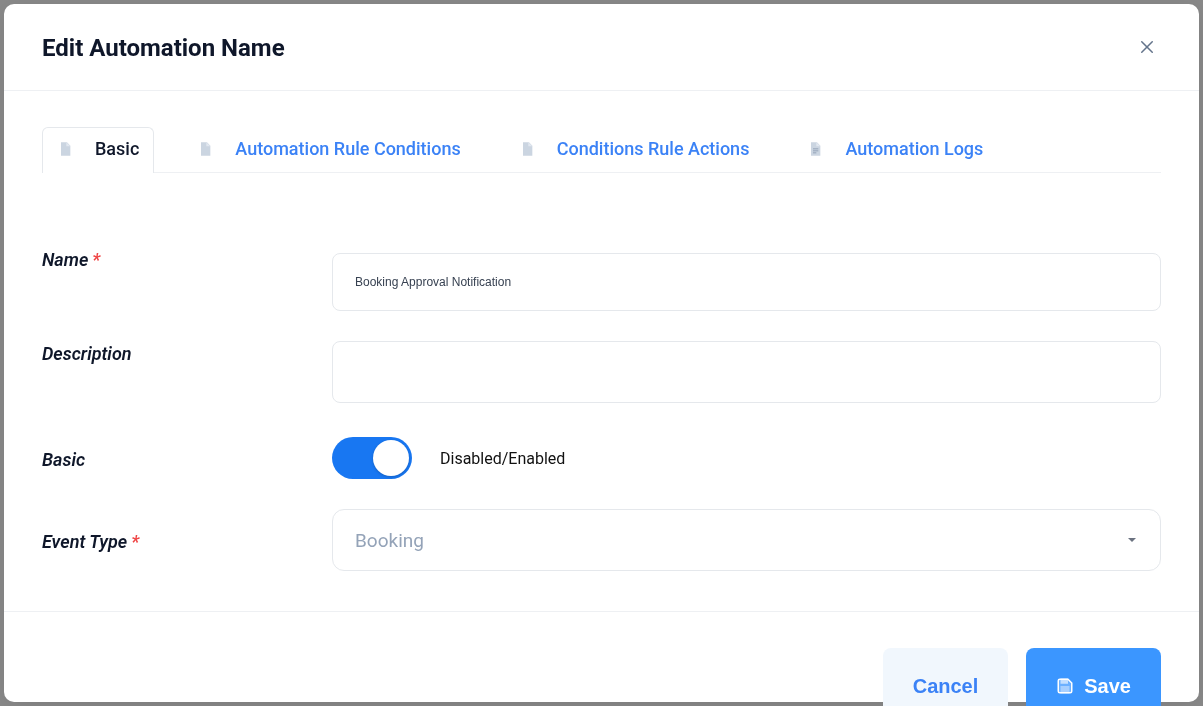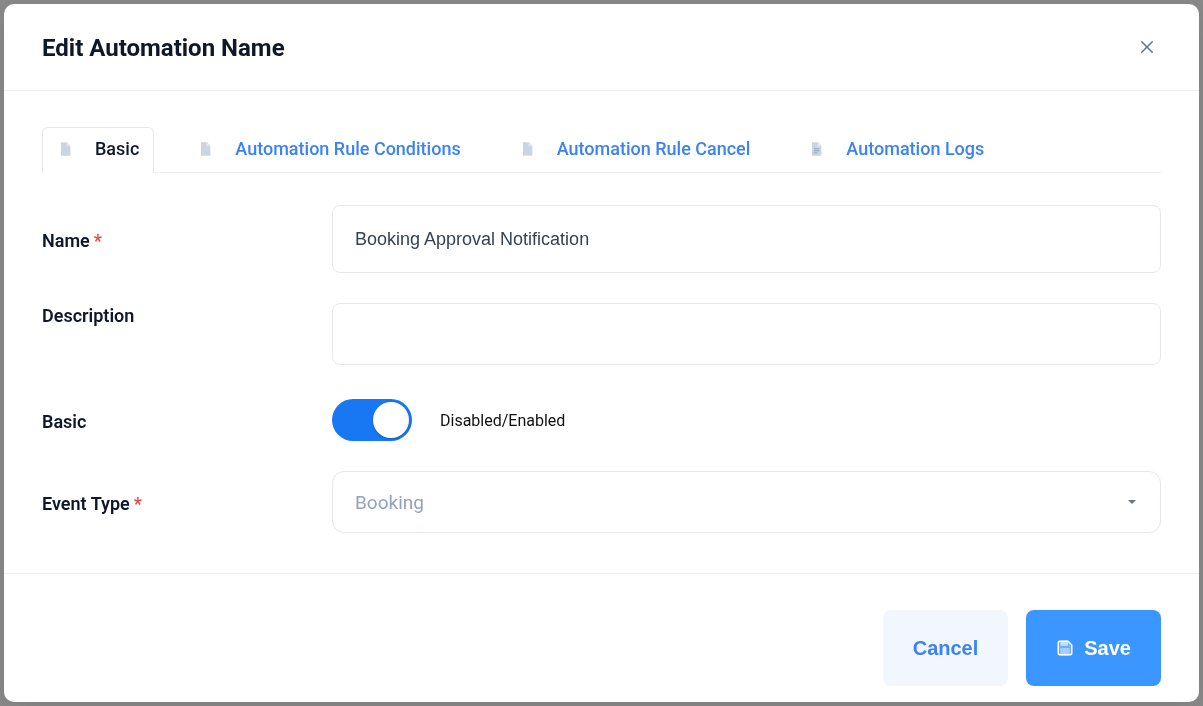--- a/index.html
+++ b/index.html
@@ -90,34 +90,36 @@
     align-items: center;
     margin-bottom: 30px;
   }
   .form-row.top { align-items: flex-start; }
   .form-label {
     width: 290px;
     font-size: 18px;
     font-weight: 600;
     color: #0f172a;
     padding-top: 2px;
+    font-style: italic;
   }
   .req { color: #ef4444; margin-left: 4px; font-weight: 600; }
   .form-control {
     flex: 1;
   }
   .text-input {
     width: 100%;
-    height: 68px;
+    height: 58px;
     border: 1px solid #e5e8ec;
     border-radius: 8px;
     padding: 0 22px;
-    font-size: 18px;
+    font-size: 12px;
     color: #374151;
     outline: none;
+    margin-top: 48px;
   }
   .text-input::placeholder { color: #9ca3af; }
   .textarea-input {
     width: 100%;
     height: 62px;
     border: 1px solid #e5e8ec;
     border-radius: 8px;
     padding: 18px 22px;
     font-size: 18px;
     color: #374151;
@@ -243,21 +245,21 @@
         </span>
         <span>Automation Rule Conditions</span>
       </div>
       <div class="tab">
         <span class="tab-icon">
           <svg viewBox="0 0 24 24" fill="#cbd5e1">
               <path d="M6 2h9l5 5v15H6V2z"></path>
               <path d="M14 2v6h6" fill="#e2e8f0"></path>
             </svg>
         </span>
-        <span>Automation Rule Cancel</span>
+        <span>Conditions Rule Actions</span>
       </div>
       <div class="tab">
         <span class="tab-icon">
           <svg viewBox="0 0 24 24" fill="#cbd5e1">
               <path d="M6 2h9l5 5v15H6V2z"></path>
               <path d="M14 2v6h6" fill="#e2e8f0"></path>
               <rect x="9" y="11" width="8" height="1.5" fill="#94a3b8"></rect>
               <rect x="9" y="14" width="8" height="1.5" fill="#94a3b8"></rect>
               <rect x="9" y="17" width="5" height="1.5" fill="#94a3b8"></rect>
             </svg>

